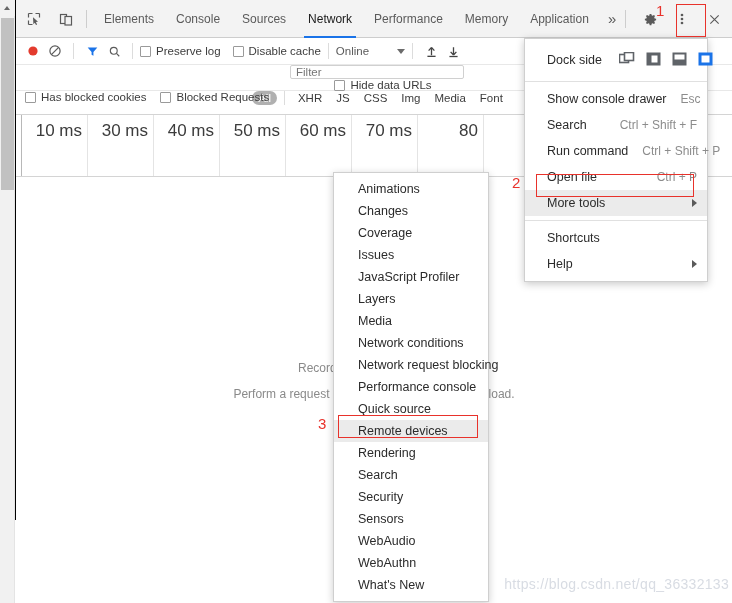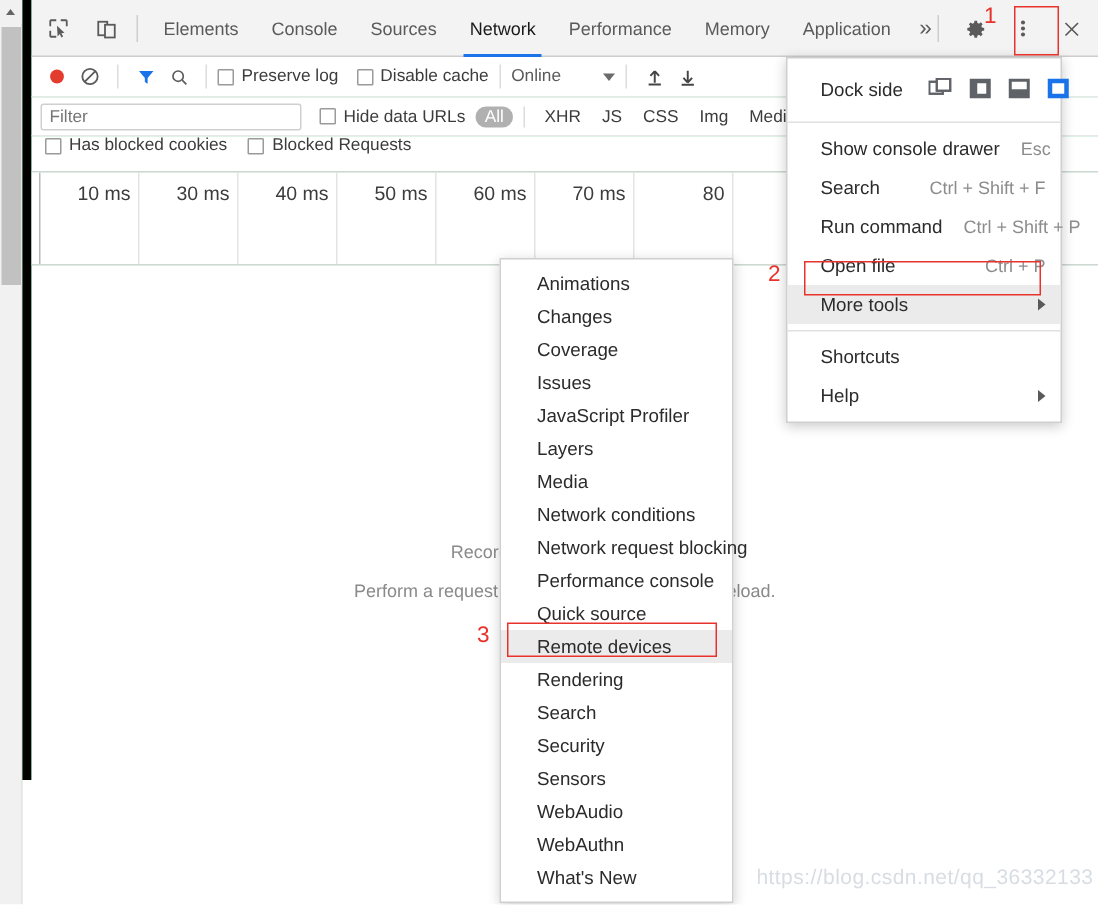--- a/index.html
+++ b/index.html
@@ -26,21 +26,21 @@
     border-bottom: 4px solid #666;
   }
   .page-scrollbar .sb-thumb {
     position: absolute; left: 1px; top: 18px; width: 13px; height: 172px;
     background: #c1c1c1;
   }
 
   
   .devtools {
     position: absolute; left: 15px; top: 0; width: 717px; height: 520px;
-    background: #22c55e; border-left: 6px solid #000000;
+    background: #000000; border-left: 1px solid #000000;
   }
 
   
   .tabbar {
     position: relative; height: 38px; background: #f3f3f3;
     border-bottom: 1px solid #cdcdcd; display: flex; align-items: center;
   }
   .tb-icon {
     width: 28px; height: 28px; margin-left: 4px;
     display: flex; align-items: center; justify-content: center;
@@ -77,21 +77,21 @@
   .chk-wrap { display:flex; align-items:center; gap:5px; cursor:pointer; white-space:nowrap; }
   .chkbox { width: 11px; height: 11px; border: 1px solid #9a9a9a; background:#fff;
     border-radius:1px; display:inline-block; flex:none; }
   .throttle { display:flex; align-items:center; gap:4px; cursor:pointer; color:#5a5a5a; }
   .caret-dn { width:0; height:0; border-left:4px solid transparent;
     border-right:4px solid transparent; border-top:5px solid #6b6b6b; }
 
   .filterbar {
     height: 26px; display:flex; align-items:center; gap:0;
     border-bottom: 1px solid #e8e8e8; background:#fff; padding-left:6px;
-    font-size: 11.5px; color:#3c3c3c;
+    font-size: 11.5px; color:#3c3c3c;flex-direction:column;
   }
   .filter-input {
     width: 174px; height: 18px; border: 1px solid #d0d0d0; border-radius: 2px;
     background:#fff; font-size: 11.5px; color:#9a9a9a; padding: 0 5px;
     line-height: 16px; font-family:"Liberation Sans", sans-serif;
   }
   .ftype {
     padding: 1px 6px; font-size: 11.5px; color:#3c3c3c; cursor:pointer;
     border-radius: 8px; white-space: nowrap;
   }
@@ -108,21 +108,21 @@
     position: relative; height: 62px; background:#fff;
     border-bottom: 1px solid #d4d4d4; overflow: hidden;
   }
   .tl-leftgut { position:absolute; left:0; top:0; width:6px; height:100%;
     border-right:1px solid #b8b8b8; background:#fff; }
   .tl-ticks { position:absolute; left:6px; top:0; right:0; height:100%; display:flex; }
   .tl-tick {
     position: relative; width: 66px; height:100%; border-right: 1px solid #e4e4e4;
   }
   .tl-tick span {
-    position:absolute; right: 5px; top: 6px; font-size: 13px; color:#3c3c3c;
+    position:absolute; right: 5px; top: 6px; font-size: 17px; color:#3c3c3c;
     white-space: nowrap;
   }
 
   
   .emptybody { position: relative; height: 427px; background:#fff; }
   .empty-msg {
     position: absolute; left: 0; right: 0; top: 178px;
     text-align: center; font-size: 12px; color: #8a8a8a; line-height: 26px;
   }
   .empty-msg .l2 { font-size: 12px; }

